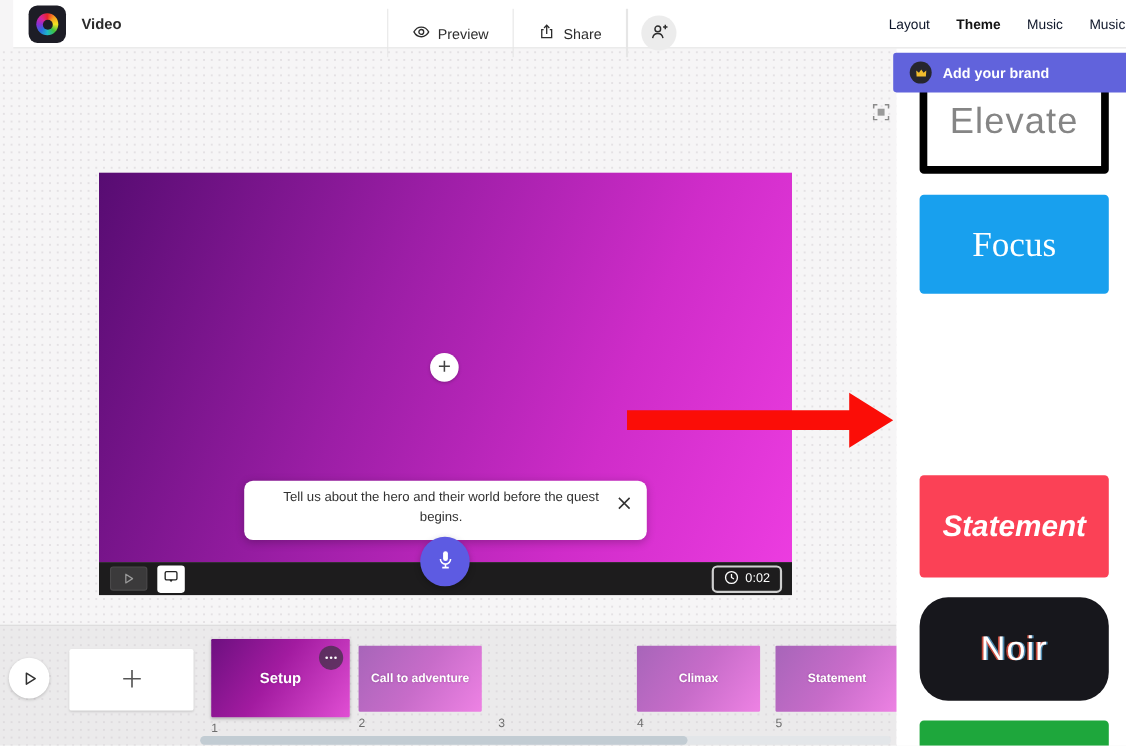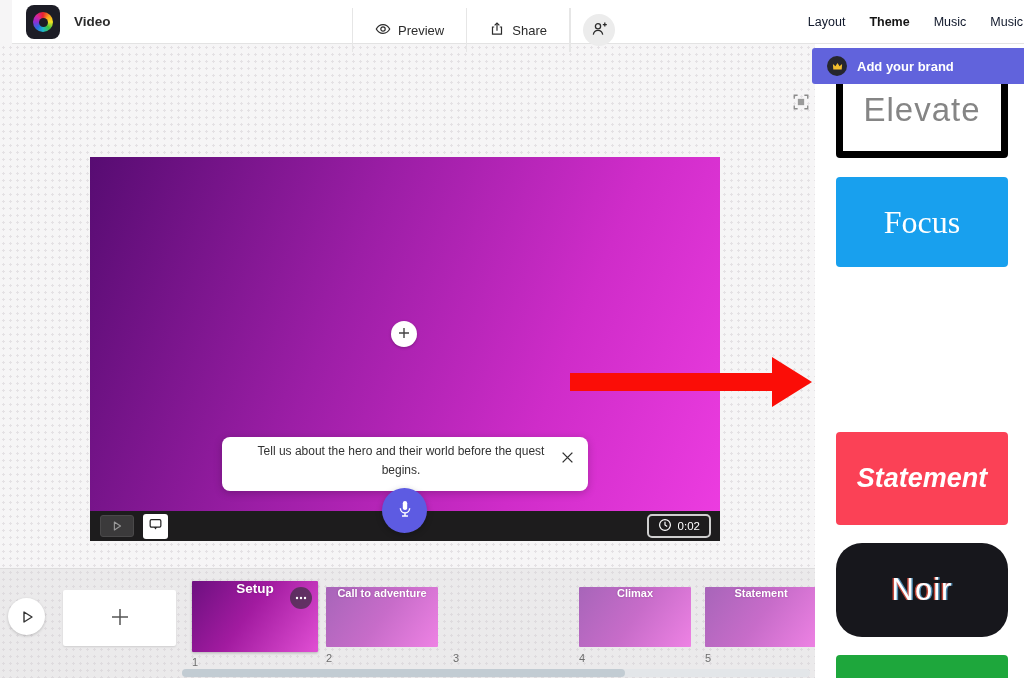--- a/index.html
+++ b/index.html
@@ -67,21 +67,21 @@
   
   .timeline { position:absolute; top:568px; left:0; width:815px; height:110px; background:#ebeaeb;
       border-top:1px solid #dddcdd; background-image:radial-gradient(#dedbde 1px, transparent 1.2px); background-size:7px 7px; z-index:1; }
   .tl-play { position:absolute; left:8px; top:29px; width:37px; height:37px; border-radius:50%;
       background:#fff; border:none; box-shadow:0 1px 3px rgba(0,0,0,.2); cursor:pointer;
       display:flex; align-items:center; justify-content:center; }
   .tl-add { position:absolute; left:63px; top:21px; width:113px; height:56px; background:#fff; border:none;
       border-radius:2px; box-shadow:0 1px 2px rgba(0,0,0,.12); cursor:pointer;
       display:flex; align-items:center; justify-content:center; }
   .slide { position:absolute; border:none; cursor:pointer; border-radius:1px;
-      display:flex; justify-content:center; }
+      display:flex; align-items:center; justify-content:center; }
   .slide.sel { width:126px; height:71px; top:12px;
       background:linear-gradient(125deg,#6d1080 0%,#a21ba0 45%,#e14fd4 100%); box-shadow:0 1px 3px rgba(0,0,0,.25); }
   .slide.plain { width:112px; height:60px; top:18px;
       background:linear-gradient(125deg,#a765b9 0%,#c76cc9 50%,#ee82e4 100%); }
   .slide .s-label { color:#fff; font-size:11px; font-weight:600; text-shadow:0 0 2px rgba(90,20,90,.4); }
   .slide.sel .s-label { font-size:13.5px; font-weight:700; }
   .slide-num { position:absolute; font-size:11px; color:#6d6d6d; }
   .more-btn { position:absolute; right:6px; top:6px; width:22px; height:22px; border-radius:50%;
       background:rgba(72,48,78,.8); border:none; cursor:pointer; display:flex; align-items:center; justify-content:center; }
   .tl-scroll-track { position:absolute; left:182px; top:100px; width:628px; height:8px; border-radius:4px; background:#e3e6e9; }

